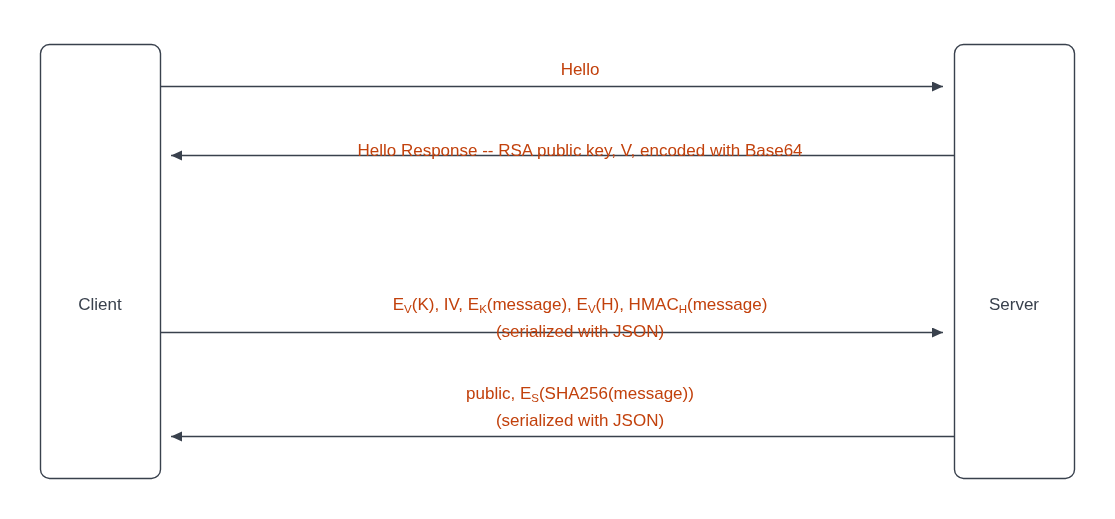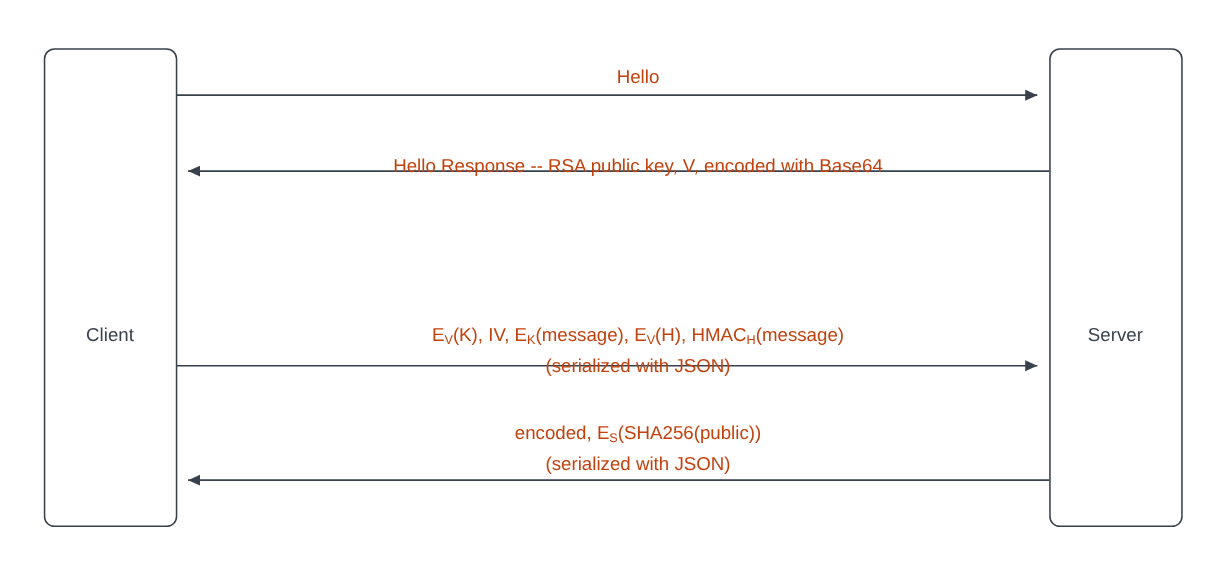--- a/index.html
+++ b/index.html
@@ -92,18 +92,18 @@
 
   <div class="msg-label" style="left:280px; top:292px; width:600px;">
     <div>
       <span>E</span><span class="sub">V</span><span>(K), IV, E</span><span class="sub">K</span><span>(message), E</span><span class="sub">V</span><span>(H), HMAC</span><span class="sub">H</span><span>(message)</span>
     </div>
     <div class="msg-sub-italic">(serialized with JSON)</div>
   </div>
 
   <div class="msg-label" style="left:330px; top:381px; width:500px;">
     <div>
-      <span>encoded, E</span><span class="sub">S</span><span>(SHA256(public))</span>
+      <span>public, E</span><span class="sub">S</span><span>(SHA256(message))</span>
     </div>
     <div class="msg-sub-italic">(serialized with JSON)</div>
   </div>
 
 </div>
 
 </body></html>

